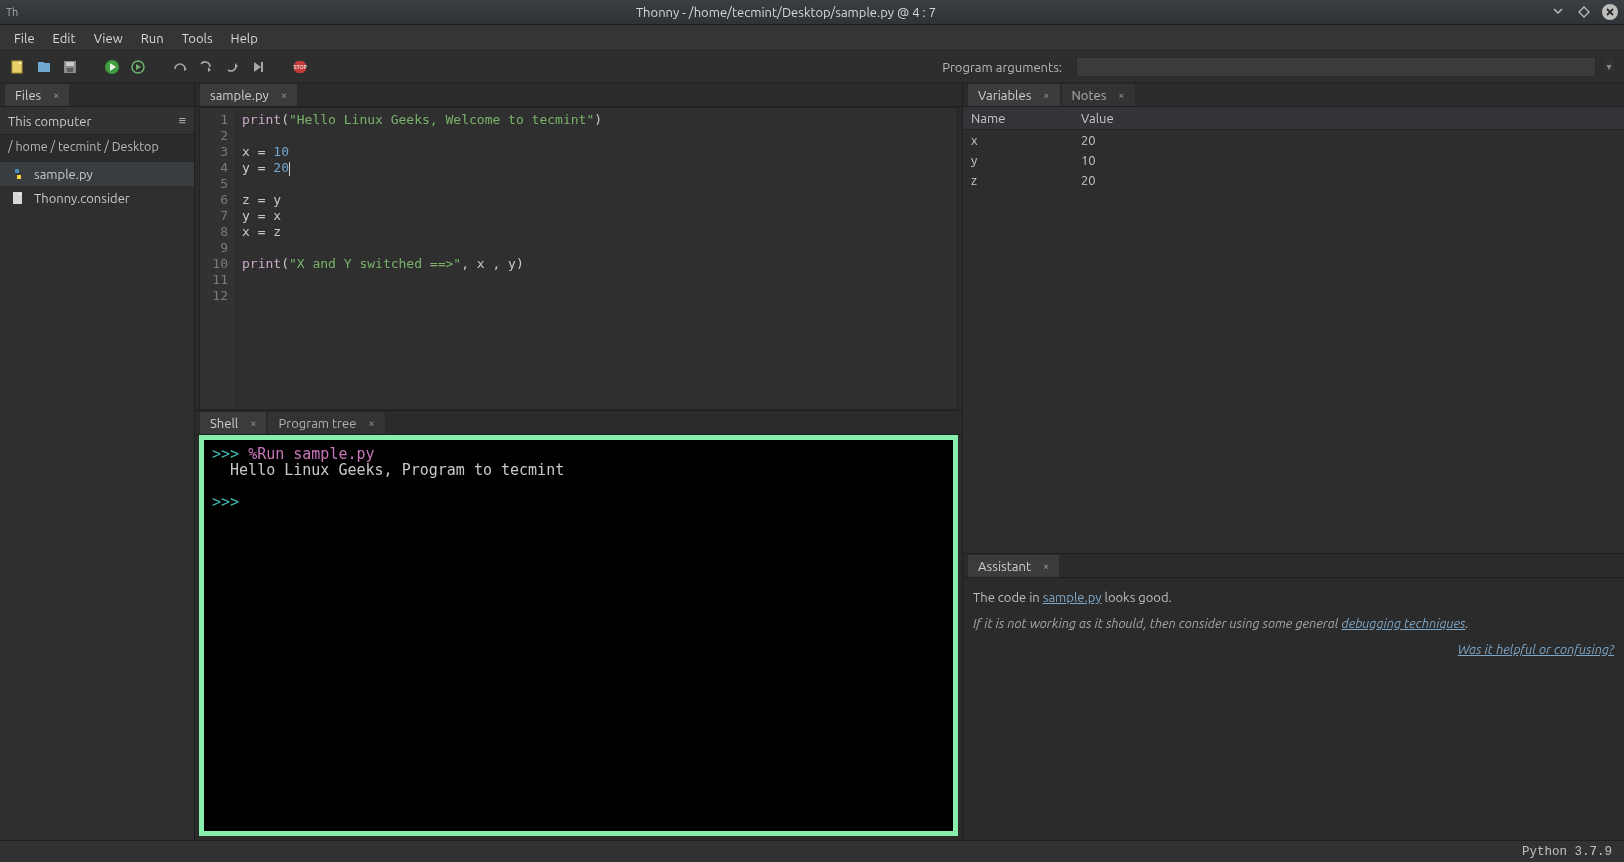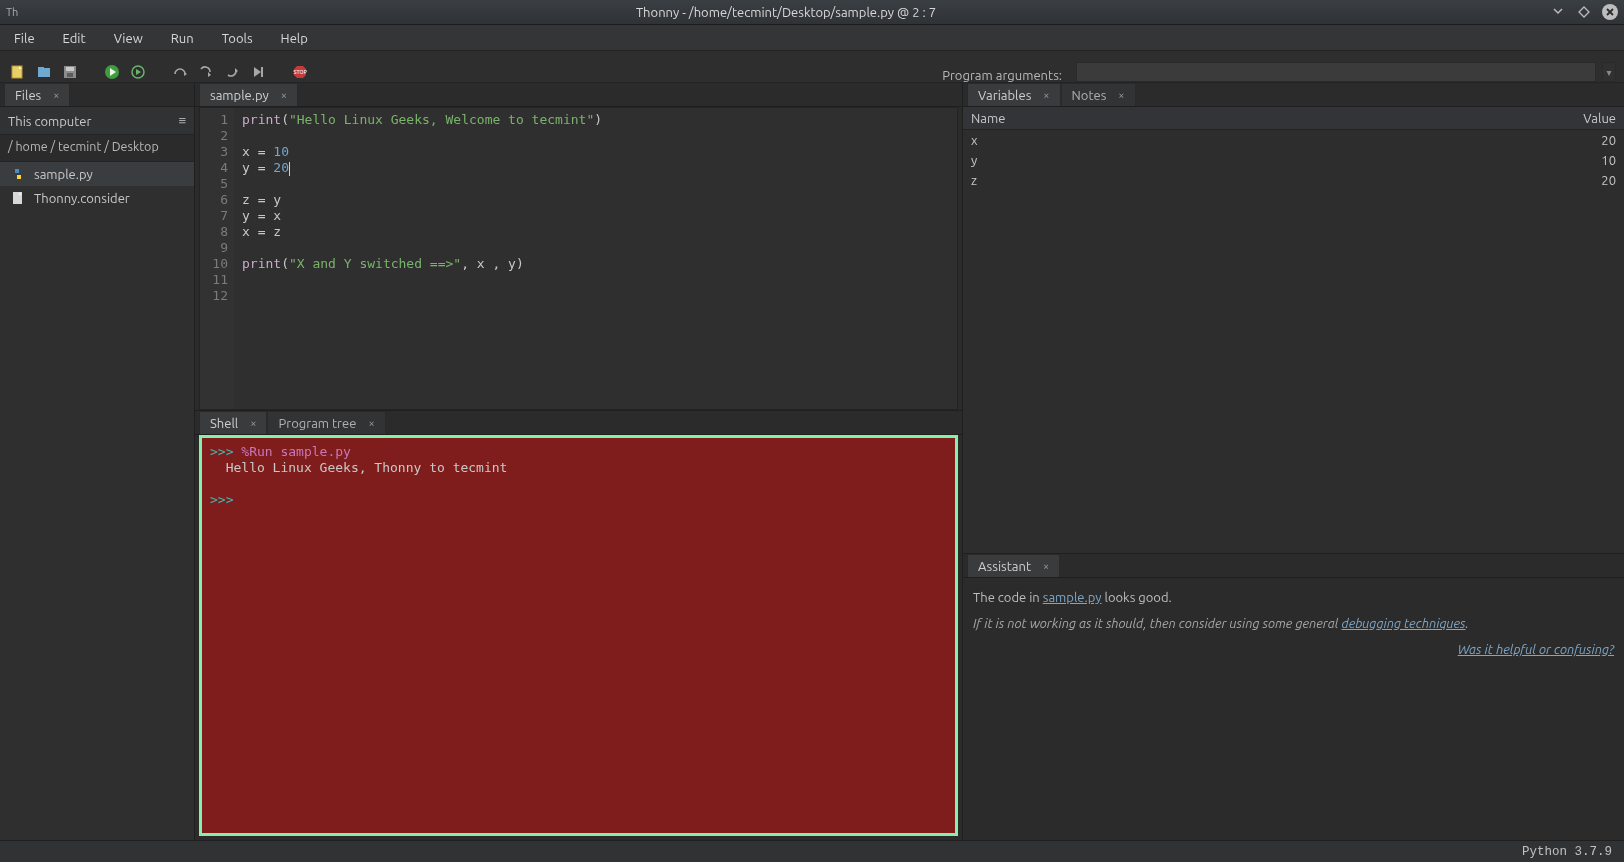--- a/index.html
+++ b/index.html
@@ -31,31 +31,31 @@
 .titlebar .winbtn { width: 16px; height: 16px; display: flex; align-items: center; justify-content: center; cursor: pointer; color: #bbb; }
 .titlebar .winbtn.close { background: #bdbdbd; color:#2b2b2b; border-radius: 50%; font-size:12px; font-weight:bold; }
 
 
 .menubar {
   height: 26px;
   background: #333537;
   display: flex;
   align-items: center;
   padding: 0 6px;
-  gap: 12px;
+  gap: 2px;
   border-bottom: 1px solid #232323;
 }
 .menubar .menuitem { padding: 3px 8px; color: #d8d8d8; cursor: pointer; }
 
 
 .toolbar {
   height: 32px;
   background: #2e2e2e;
   display: flex;
-  align-items: flex-end;
+  align-items: center;
   padding: 0 8px;
   gap: 6px;
   border-bottom: 1px solid #232323;
 }
 .toolbar .tbtn { width: 20px; height: 20px; display: flex; align-items: center; justify-content: center; cursor: pointer; }
 .toolbar .sep { width: 10px; }
 .toolbar .spacer { flex: 1; }
 .toolbar .argslabel { color: #b8b8b8; margin-right: 8px; font-size: 13px; }
 .toolbar .argsinput {
   width: 520px; height: 20px; background: #3b3b3b; border: 1px solid #2a2a2a;
@@ -96,35 +96,35 @@
 .gutter { width: 34px; background:#323232; color:#7b7b7b; text-align:right; padding: 4px 6px 4px 0; font-size:13px; line-height: 16px; }
 .codelines { padding:4px 8px; font-size:13px; line-height:16px; white-space:pre; color:#c8c8c8; }
 .tok-str { color:#79b36b; }
 .tok-num { color:#6fa8d1; }
 .tok-fn { color:#c7acc7; }
 .cursor { display:inline-block; width:1px; height:14px; background:#d0d0d0; vertical-align:middle; }
 
 
 .shell-wrap { height: 430px; display:flex; flex-direction:column; border-top:1px solid #1f1f1f; }
 .shell {
-  flex:1; overflow:auto; background:#7f1d1d; border:3px solid #86efac; margin:0 4px 4px 4px;
-  padding:6px 8px; font-size:13px; line-height:16px; white-space:pre;
+  flex:1; overflow:auto; background:#000000; border:5px solid #86efac; margin:0 4px 4px 4px;
+  padding:6px 8px; font-size:15px; line-height:16px; white-space:pre;
 }
 .shell .prompt { color:#46b6b0; }
 .shell .mag { color:#c877b9; }
 .shell .out { color:#c8c8c8; }
 
 
 .variables { flex:1; display:flex; flex-direction:column; border-bottom:1px solid #1f1f1f; }
 .vartable-head { display:flex; background:#323437; border-bottom:1px solid #232323; font-size:13px; }
 .vartable-head .vh { padding:4px 8px; }
 .vartable { flex:1; background:#2d2d2d; }
 .varrow { display:flex; padding:3px 8px; font-size:13px; }
 .c-name { width:110px; }
-.c-value { flex:1;text-align:right; }
+.c-value { flex:1; }
 
 .assistant { height: 286px; display:flex; flex-direction:column; }
 .assistant-body { flex:1; padding:12px 10px; font-size:13px; color:#bdbdbd; }
 .assistant-body .link { color:#7da6c7; text-decoration:underline; cursor:pointer; }
 .assistant-body .ital { font-style: italic; color:#a6a6a6; margin-top:12px; }
 .assistant-body .helpful { text-align:right; margin-top:12px; font-style:italic; }
 .assistant-body .helpful .link { color:#7da6c7; }
 
 
 .statusbar {
@@ -134,21 +134,21 @@
 }
 
 
 svg { display:block; }
 </style>
 </head>
 <body>
 
 <div class="titlebar">
   <div class="app-icon">Th</div>
-  <div class="title">Thonny  -  /home/tecmint/Desktop/sample.py  @  2 : 7</div>
+  <div class="title">Thonny  -  /home/tecmint/Desktop/sample.py  @  4 : 7</div>
   <div class="win-controls">
     <div class="winbtn">
       <svg width="12" height="12" viewBox="0 0 12 12">
           <path d="M2 7 L6 3 L10 7" stroke="#bbb" stroke-width="1.5" fill="none" transform="rotate(180 6 5)"></path>
         </svg>
     </div>
     <div class="winbtn">
       <svg width="12" height="12" viewBox="0 0 12 12">
           <path d="M6 1 L11 6 L6 11 L1 6 Z" stroke="#bbb" stroke-width="1.3" fill="none"></path>
         </svg>
@@ -309,21 +309,21 @@
       <div class="tabrow indent">
         <div class="tab">
           <span>Shell</span>
           <span class="x">×</span>
         </div>
         <div class="tab inactive">
           <span>Program tree</span>
           <span class="x">×</span>
         </div>
       </div>
-      <div class="shell mono" id="shell"><div><span class="prompt">&gt;&gt;&gt; </span><span class="mag">%Run sample.py</span></div><div class="out">  Hello Linux Geeks, Thonny to tecmint</div><div>&nbsp;</div><div><span class="prompt">&gt;&gt;&gt; </span></div></div>
+      <div class="shell mono" id="shell"><div><span class="prompt">&gt;&gt;&gt; </span><span class="mag">%Run sample.py</span></div><div class="out">  Hello Linux Geeks, Program to tecmint</div><div>&nbsp;</div><div><span class="prompt">&gt;&gt;&gt; </span></div></div>
     </div>
   </div>
 
   <div class="col-right">
     <div class="variables">
       <div class="tabrow indent">
         <div class="tab">
           <span>Variables</span>
           <span class="x">×</span>
         </div>

